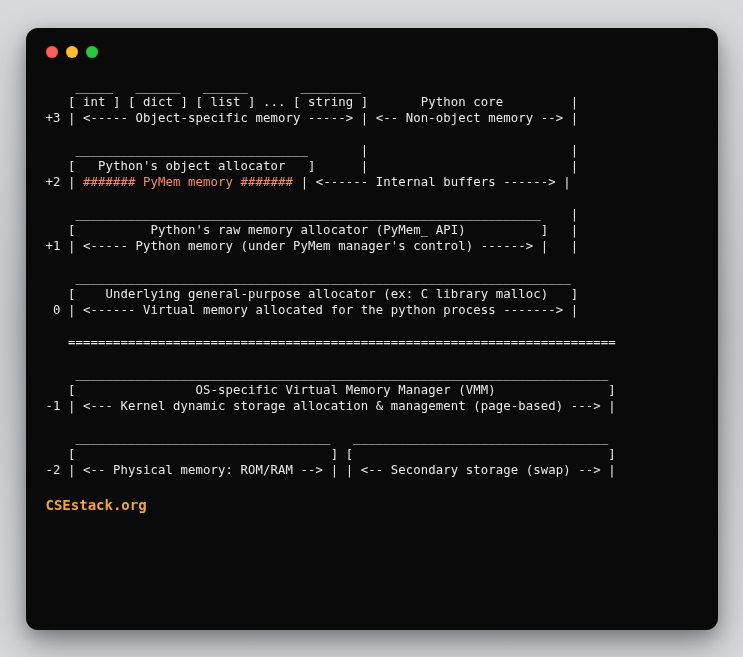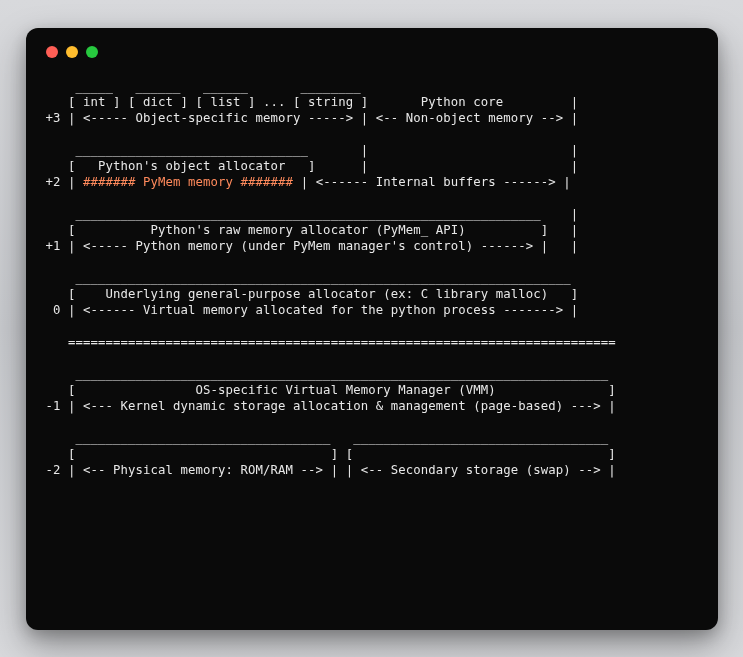--- a/index.html
+++ b/index.html
@@ -71,13 +71,14 @@
    =========================================================================
 
     _______________________________________________________________________
    [                OS-specific Virtual Memory Manager (VMM)               ]
 -1 | &lt;--- Kernel dynamic storage allocation &amp; management (page-based) ---&gt; |
 
     __________________________________   __________________________________
    [                                  ] [                                  ]
 -2 | &lt;-- Physical memory: ROM/RAM --&gt; | | &lt;-- Secondary storage (swap) --&gt; |</span></div>
 
+  <div class="brand">CSEstack.org</div>
 </div>
 
 </body></html>

